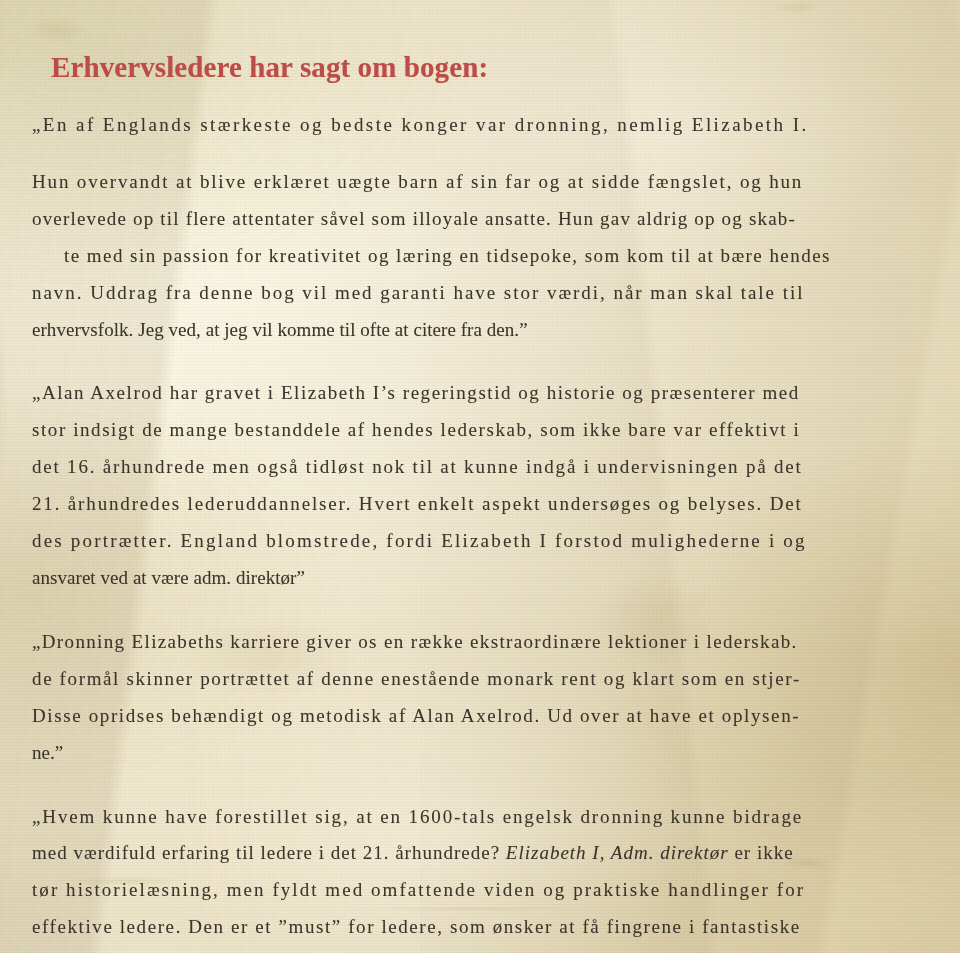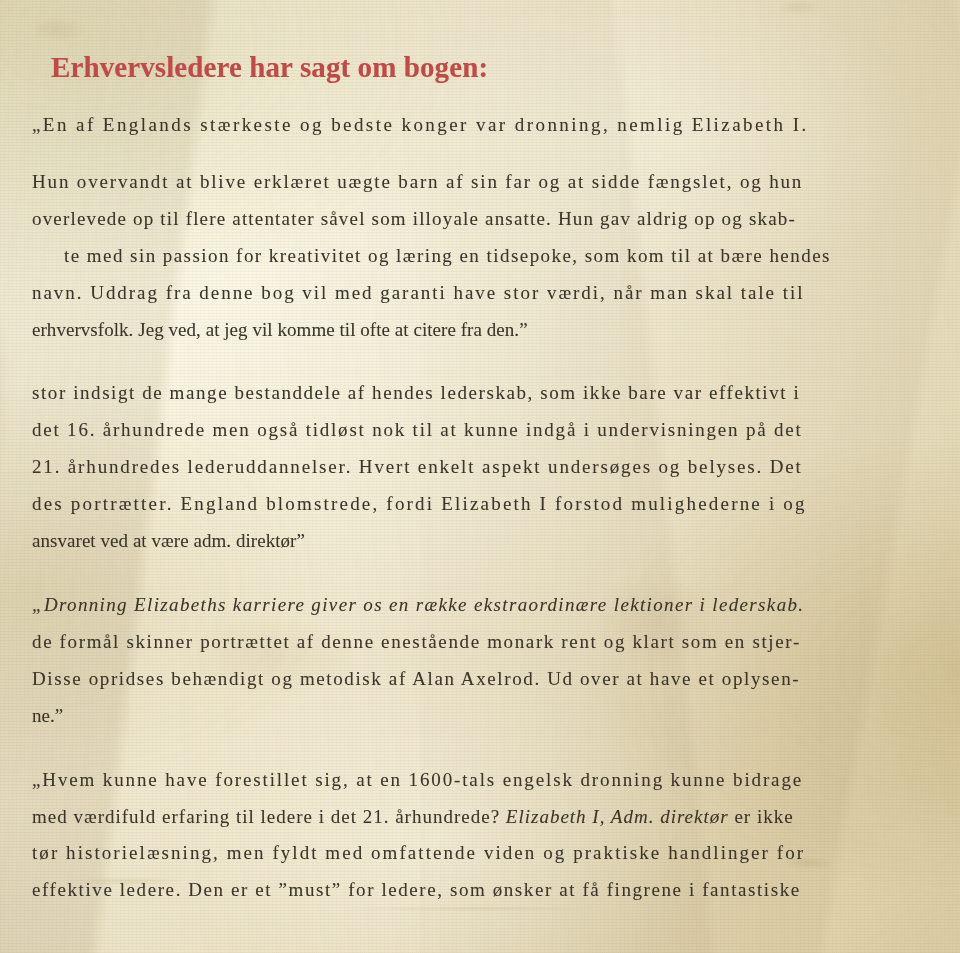--- a/index.html
+++ b/index.html
@@ -228,39 +228,42 @@
         <span class="q-line justify">
           <span style="display: inline-block; transform-origin: left center; letter-spacing: 1.96065px;">navn. Uddrag fra denne bog vil med garanti have stor værdi, når man skal tale til</span>
         </span>
         <span class="q-line">
           <span>erhvervsfolk. Jeg ved, at jeg vil komme til ofte at citere fra den.”</span>
         </span>
       </p>
 
       <p class="quote">
         <span class="q-line justify">
+          <span style="display: inline-block; transform-origin: left center; letter-spacing: 1.54111px;">„Alan Axelrod har gravet i Elizabeth I’s regeringstid og historie og præsenterer med</span>
+        </span>
+        <span class="q-line justify">
           <span style="display: inline-block; transform-origin: left center; letter-spacing: 1.57571px;">stor indsigt de mange bestanddele af hendes lederskab, som ikke bare var effektivt i</span>
         </span>
         <span class="q-line justify">
           <span style="display: inline-block; transform-origin: left center; letter-spacing: 1.78373px;">det 16. århundrede men også tidløst nok til at kunne indgå i undervisningen på det</span>
         </span>
         <span class="q-line justify">
           <span style="display: inline-block; transform-origin: left center; letter-spacing: 1.83828px;">21. århundredes lederuddannelser. Hvert enkelt aspekt undersøges og belyses. Det</span>
         </span>
         <span class="q-line justify">
           <span style="display: inline-block; transform-origin: left center; letter-spacing: 2.19225px;">des portrætter. England blomstrede, fordi Elizabeth I forstod mulighederne i og</span>
         </span>
         <span class="q-line">
           <span>ansvaret ved at være adm. direktør”</span>
         </span>
       </p>
 
       <p class="quote">
         <span class="q-line justify">
-          <span style="display: inline-block; transform-origin: left center; letter-spacing: 1.3546px; font-style: italic;">„Dronning Elizabeths karriere giver os en række ekstraordinære lektioner i lederskab.</span>
+          <span style="display: inline-block; transform-origin: left center; letter-spacing: 1.3546px;">„Dronning Elizabeths karriere giver os en række ekstraordinære lektioner i lederskab.</span>
         </span>
         <span class="q-line justify">
           <span style="display: inline-block; transform-origin: left center; letter-spacing: 1.63347px;">de formål skinner portrættet af denne enestående monark rent og klart som en stjer-</span>
         </span>
         <span class="q-line justify">
           <span style="display: inline-block; transform-origin: left center; letter-spacing: 1.6142px;">Disse opridses behændigt og metodisk af Alan Axelrod. Ud over at have et oplysen-</span>
         </span>
         <span class="q-line">
           <span>ne.”</span>
         </span>

